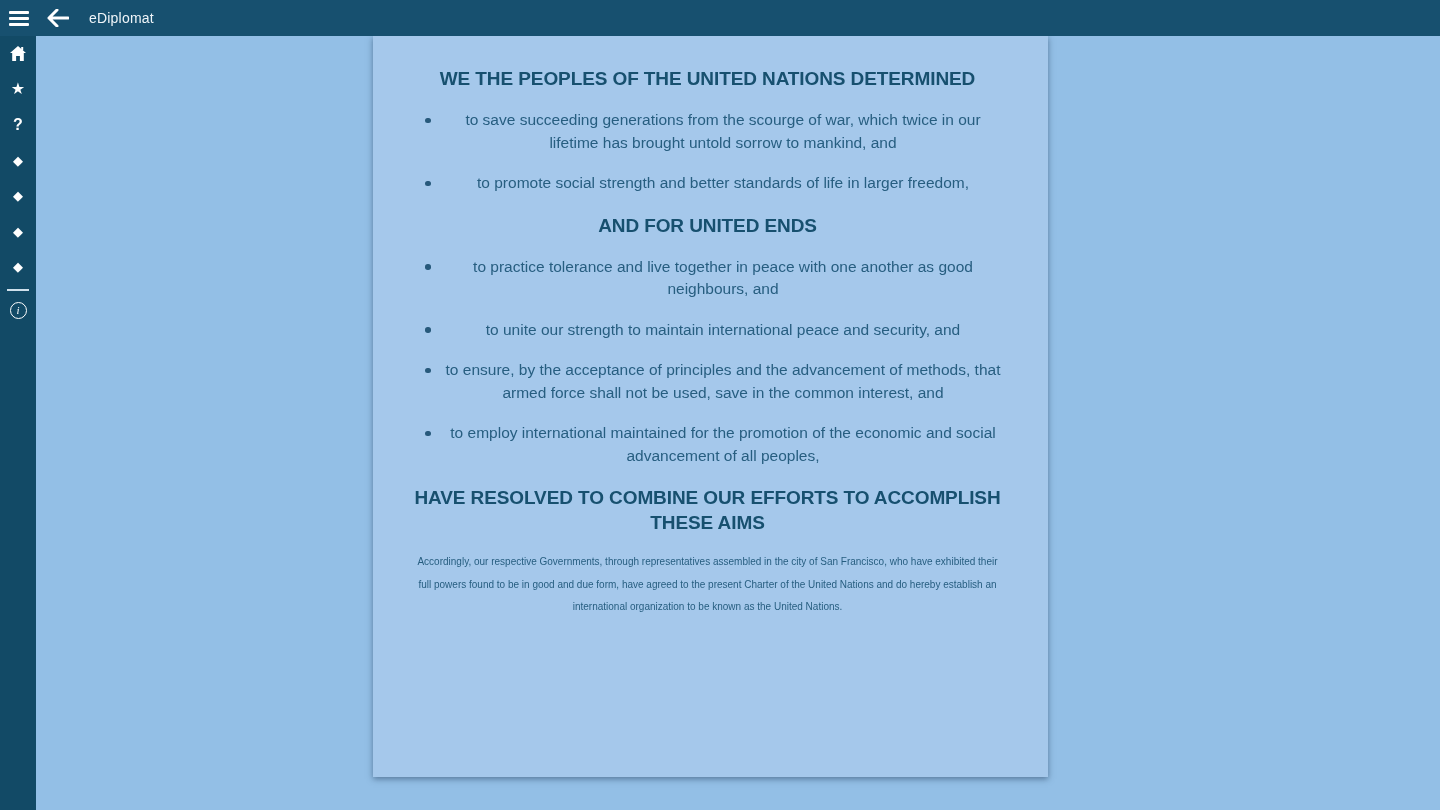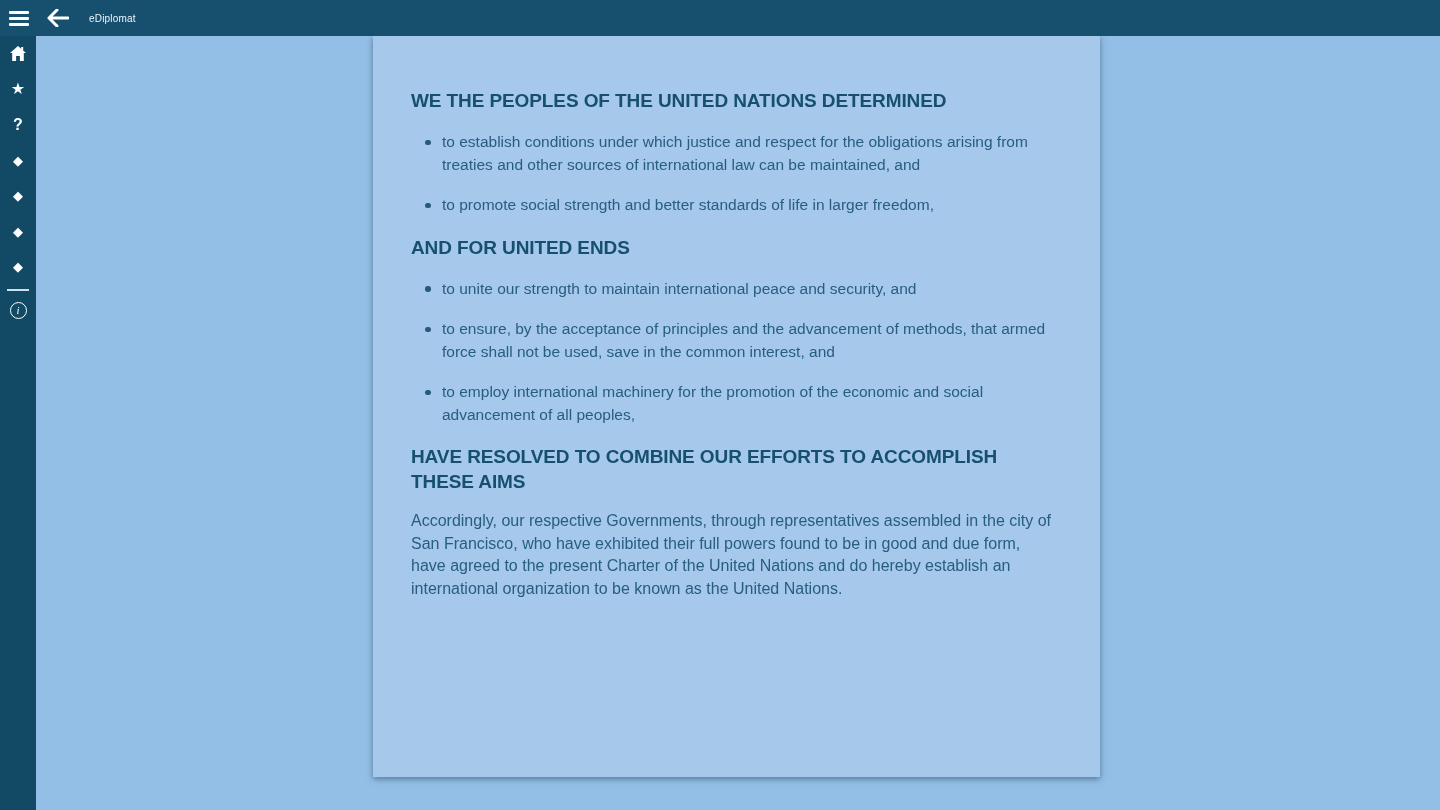--- a/index.html
+++ b/index.html
@@ -29,21 +29,21 @@
   .hamburger span { display:block; height: 3px; background: #FFFFFF; border-radius: 1px; }
   .back-btn {
     margin-left: 17px;
     width: 24px; height: 24px;
     display: flex; align-items: center; justify-content: center;
     cursor: pointer;
   }
   .app-title {
     margin-left: 19px;
     color: #EFF5F9;
-    font-size: 10px;
+    font-size: 14px;
     letter-spacing: 0.2px;
   }
 
   
   .sidebar {
     position: absolute; top: 36px; left: 0;
     width: 36px; height: 774px;
     background: #124A66;
     display: flex; flex-direction: column; align-items: center;
     z-index: 10;
@@ -71,26 +71,27 @@
     font-size: 11px;
     font-family: "Liberation Serif", serif;
     font-style: italic;
     line-height: 1;
   }
   .side-item.info-item { height: 30px; }
 
   
   .panel {
     position: absolute; left: 373px; top: 36px;
-    width: 727px; height: 741px;
+    width: 675px; height: 741px;
     background: #A5C8EB;
     box-shadow: 0 2px 6px rgba(23, 48, 77, 0.5);
-    padding: 52px 44px 0 38px;
+    padding: 30px 44px 0 38px;
     overflow: hidden;
     color: #275E80;
+    text-align: center;
   }
   .section-heading {
     font-size: 19px;
     font-weight: bold;
     color: #17506F;
     line-height: 25px;
     letter-spacing: -0.1px;
     margin: 0 0 18px 0;
   }
   ul.charter-list { margin: 0; padding: 0; list-style: none; }
@@ -104,21 +105,21 @@
   ul.charter-list li::before {
     content: "";
     position: absolute;
     left: 14px; top: 8.5px;
     width: 5.5px; height: 5.5px;
     border-radius: 50%;
     background: #27597B;
   }
   .closing-paragraph {
     margin: 0;
-    font-size: 16px;
+    font-size: 10px;
     line-height: 22.5px;
   }
 </style>
 </head>
 <body>
 
 <div class="topbar">
   <div class="hamburger">
     <span></span>
       <span></span>
@@ -160,27 +161,28 @@
   <div class="side-divider"></div>
   <div class="side-item info-item">
     <span class="info-circle">i</span>
   </div>
 </div>
 
 <div class="panel">
 
   <h2 class="section-heading">WE THE PEOPLES OF THE UNITED NATIONS DETERMINED</h2>
   <ul class="charter-list">
-    <li>to establish conditions under which justice and respect for the obligations arising from treaties and other sources of international law can be maintained, and</li>
+    <li>to save succeeding generations from the scourge of war, which twice in our lifetime has brought untold sorrow to mankind, and</li>
     <li>to promote social strength and better standards of life in larger freedom,</li>
   </ul>
 
   <h2 class="section-heading">AND FOR UNITED ENDS</h2>
   <ul class="charter-list">
+    <li>to practice tolerance and live together in peace with one another as good neighbours, and</li>
     <li>to unite our strength to maintain international peace and security, and</li>
     <li>to ensure, by the acceptance of principles and the advancement of methods, that armed force shall not be used, save in the common interest, and</li>
-    <li>to employ international machinery for the promotion of the economic and social advancement of all peoples,</li>
+    <li>to employ international maintained for the promotion of the economic and social advancement of all peoples,</li>
   </ul>
 
   <h2 class="section-heading" style="margin-bottom:16px;">HAVE RESOLVED TO COMBINE OUR EFFORTS TO ACCOMPLISH THESE AIMS</h2>
   <p class="closing-paragraph">Accordingly, our respective Governments, through representatives assembled in the city of San Francisco, who have exhibited their full powers found to be in good and due form, have agreed to the present Charter of the United Nations and do hereby establish an international organization to be known as the United Nations.</p>
 
 </div>
 
 </body></html>

